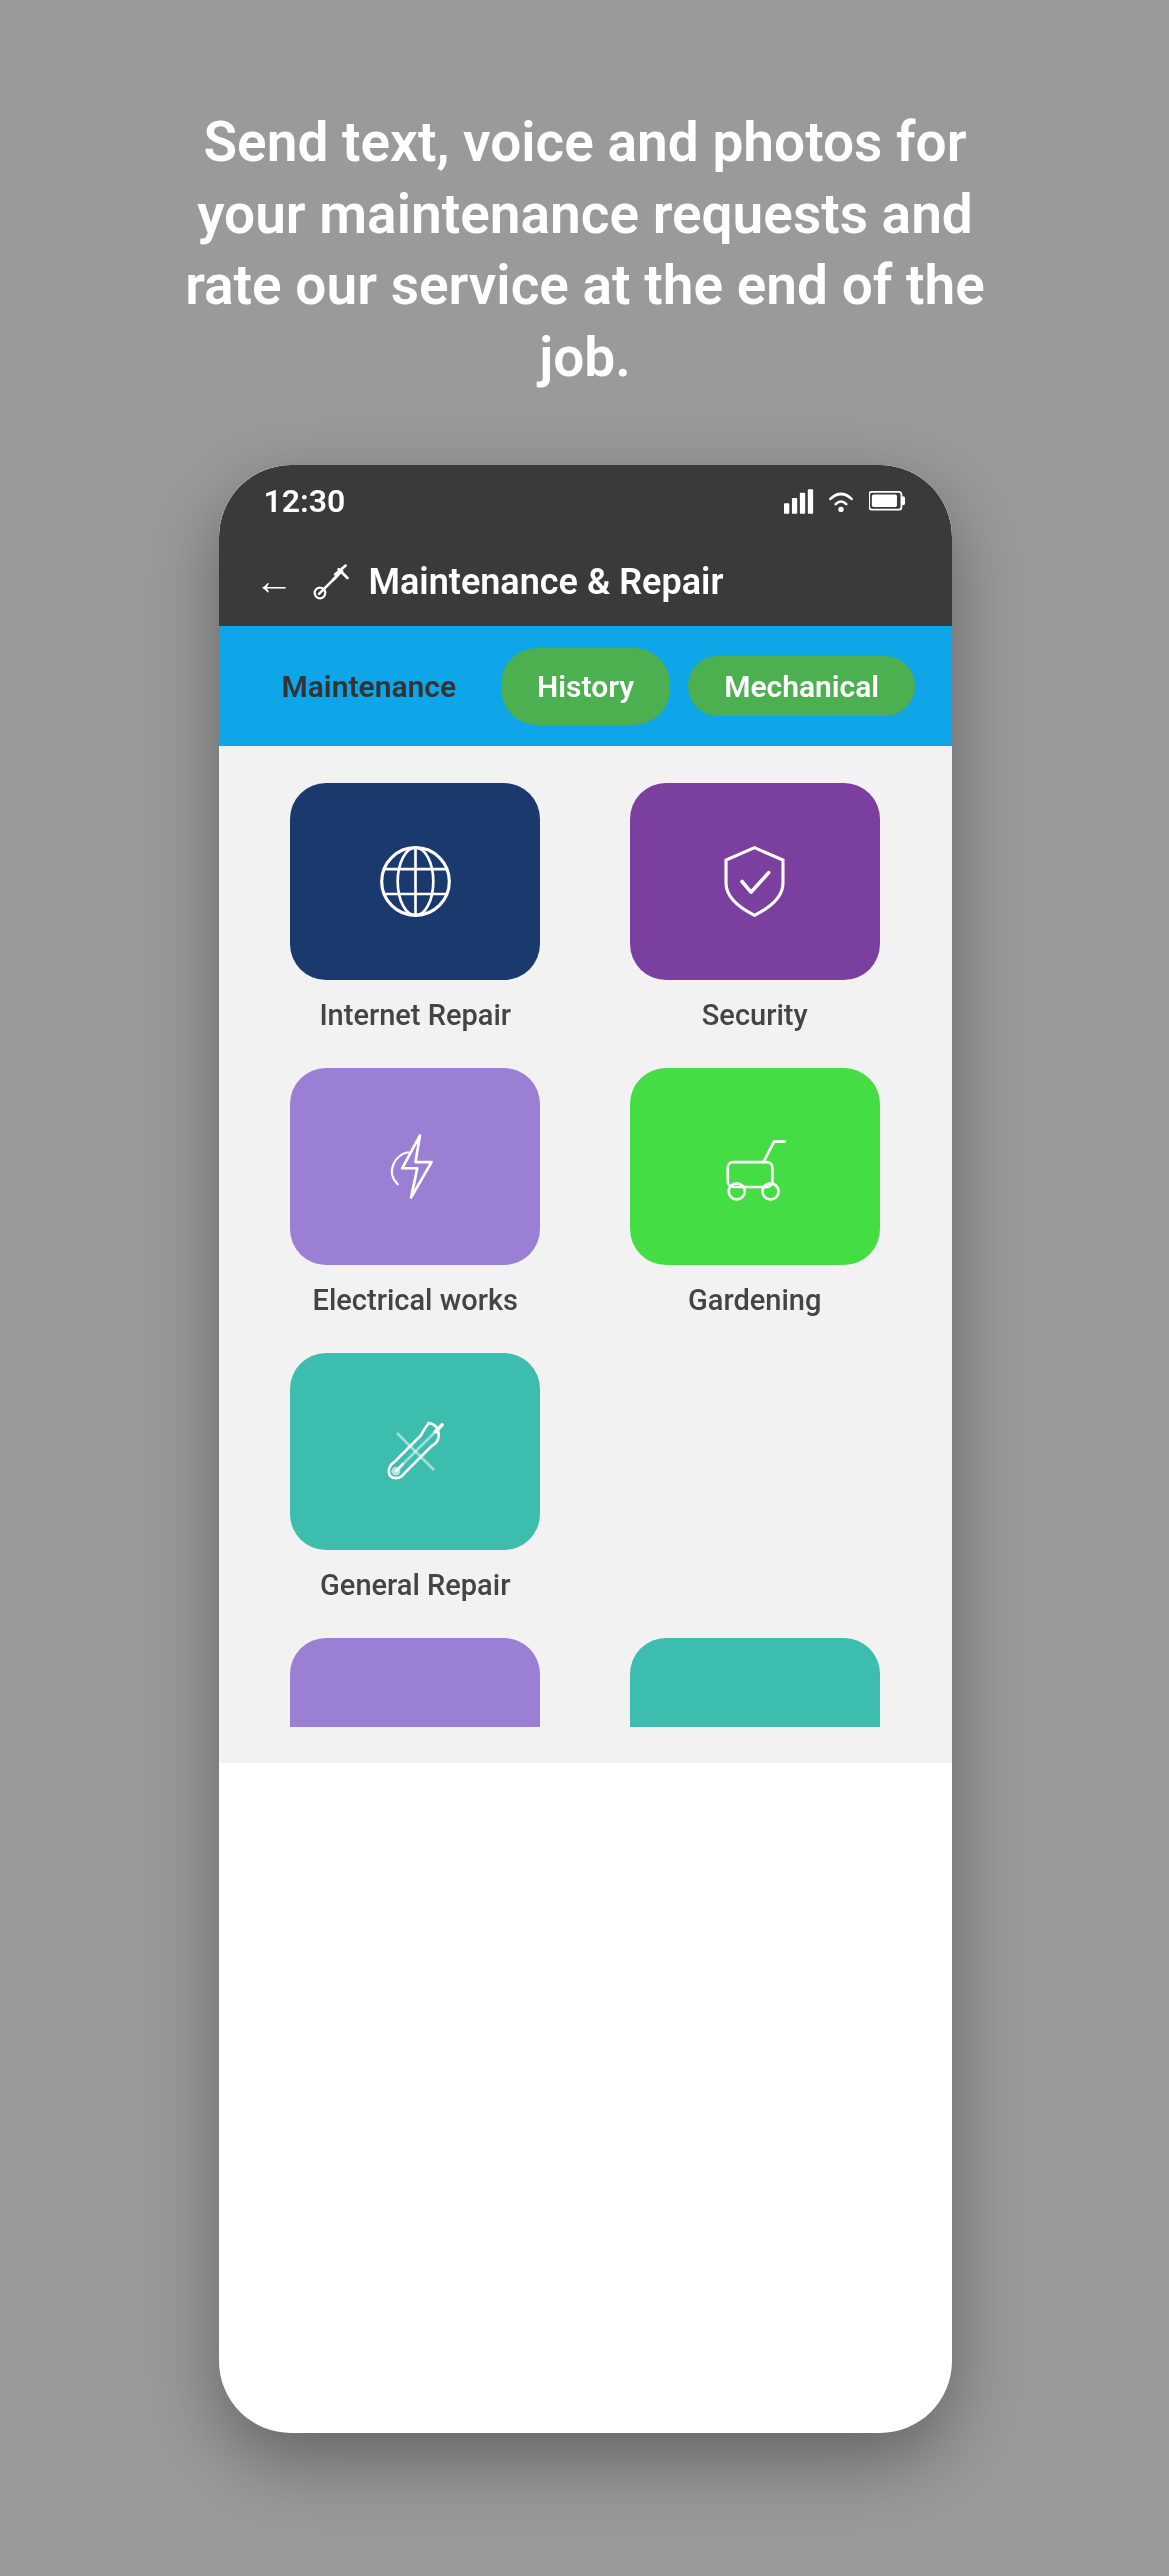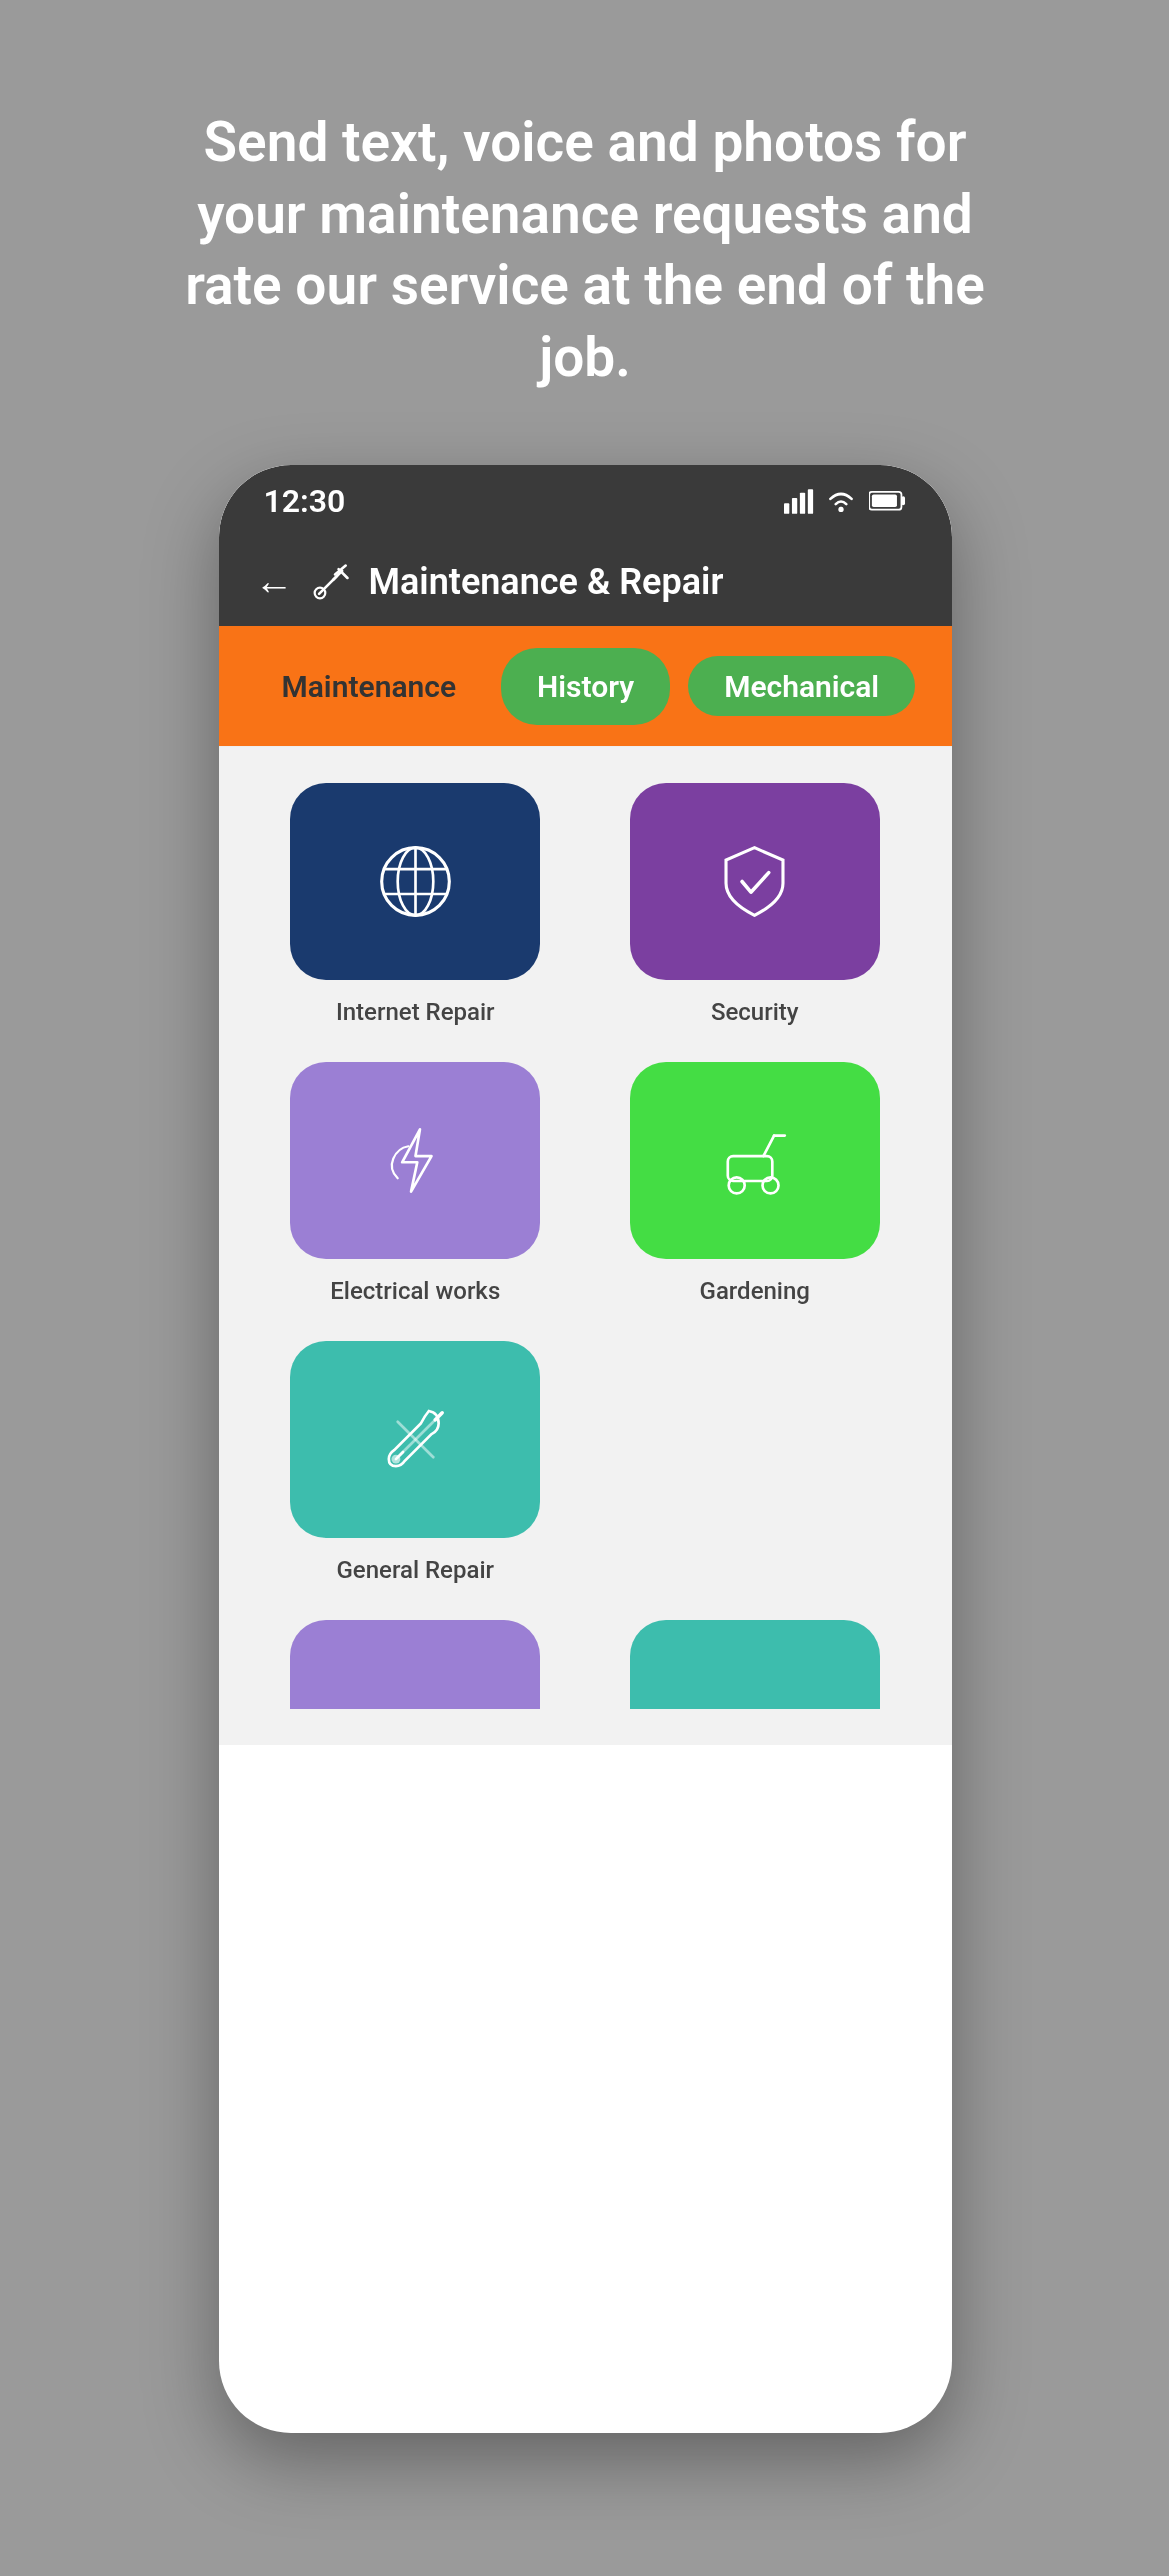--- a/index.html
+++ b/index.html
@@ -77,21 +77,21 @@
     }
 
     .app-bar-title {
       color: white;
       font-size: 36px;
       font-weight: 600;
     }
 
     
     .tab-bar {
-      background: #f97316;
+      background: #0ea5e9;
       display: flex;
       align-items: center;
       padding: 21.5px 36px;
       gap: 18px;
       border-bottom: 0.9px solid #eee;
     }
 
     .tab-maintenance {
       color: #333;
       font-size: 30px;
@@ -149,21 +149,21 @@
       align-items: center;
       justify-content: center;
     }
 
     .service-card svg {
       width: 89px;
       height: 89px;
     }
 
     .service-label {
-      font-size: 24px;
+      font-size: 29px;
       color: #444;
       text-align: center;
       font-weight: 500;
     }
 
     .card-internet { background: #1a3a6e; }
     .card-security { background: #7b3fa0; }
     .card-mechanical { background: #4a5abf; }
     .card-electrical { background: #9b7fd4; }
     .card-gardening { background: #44dd44; }

